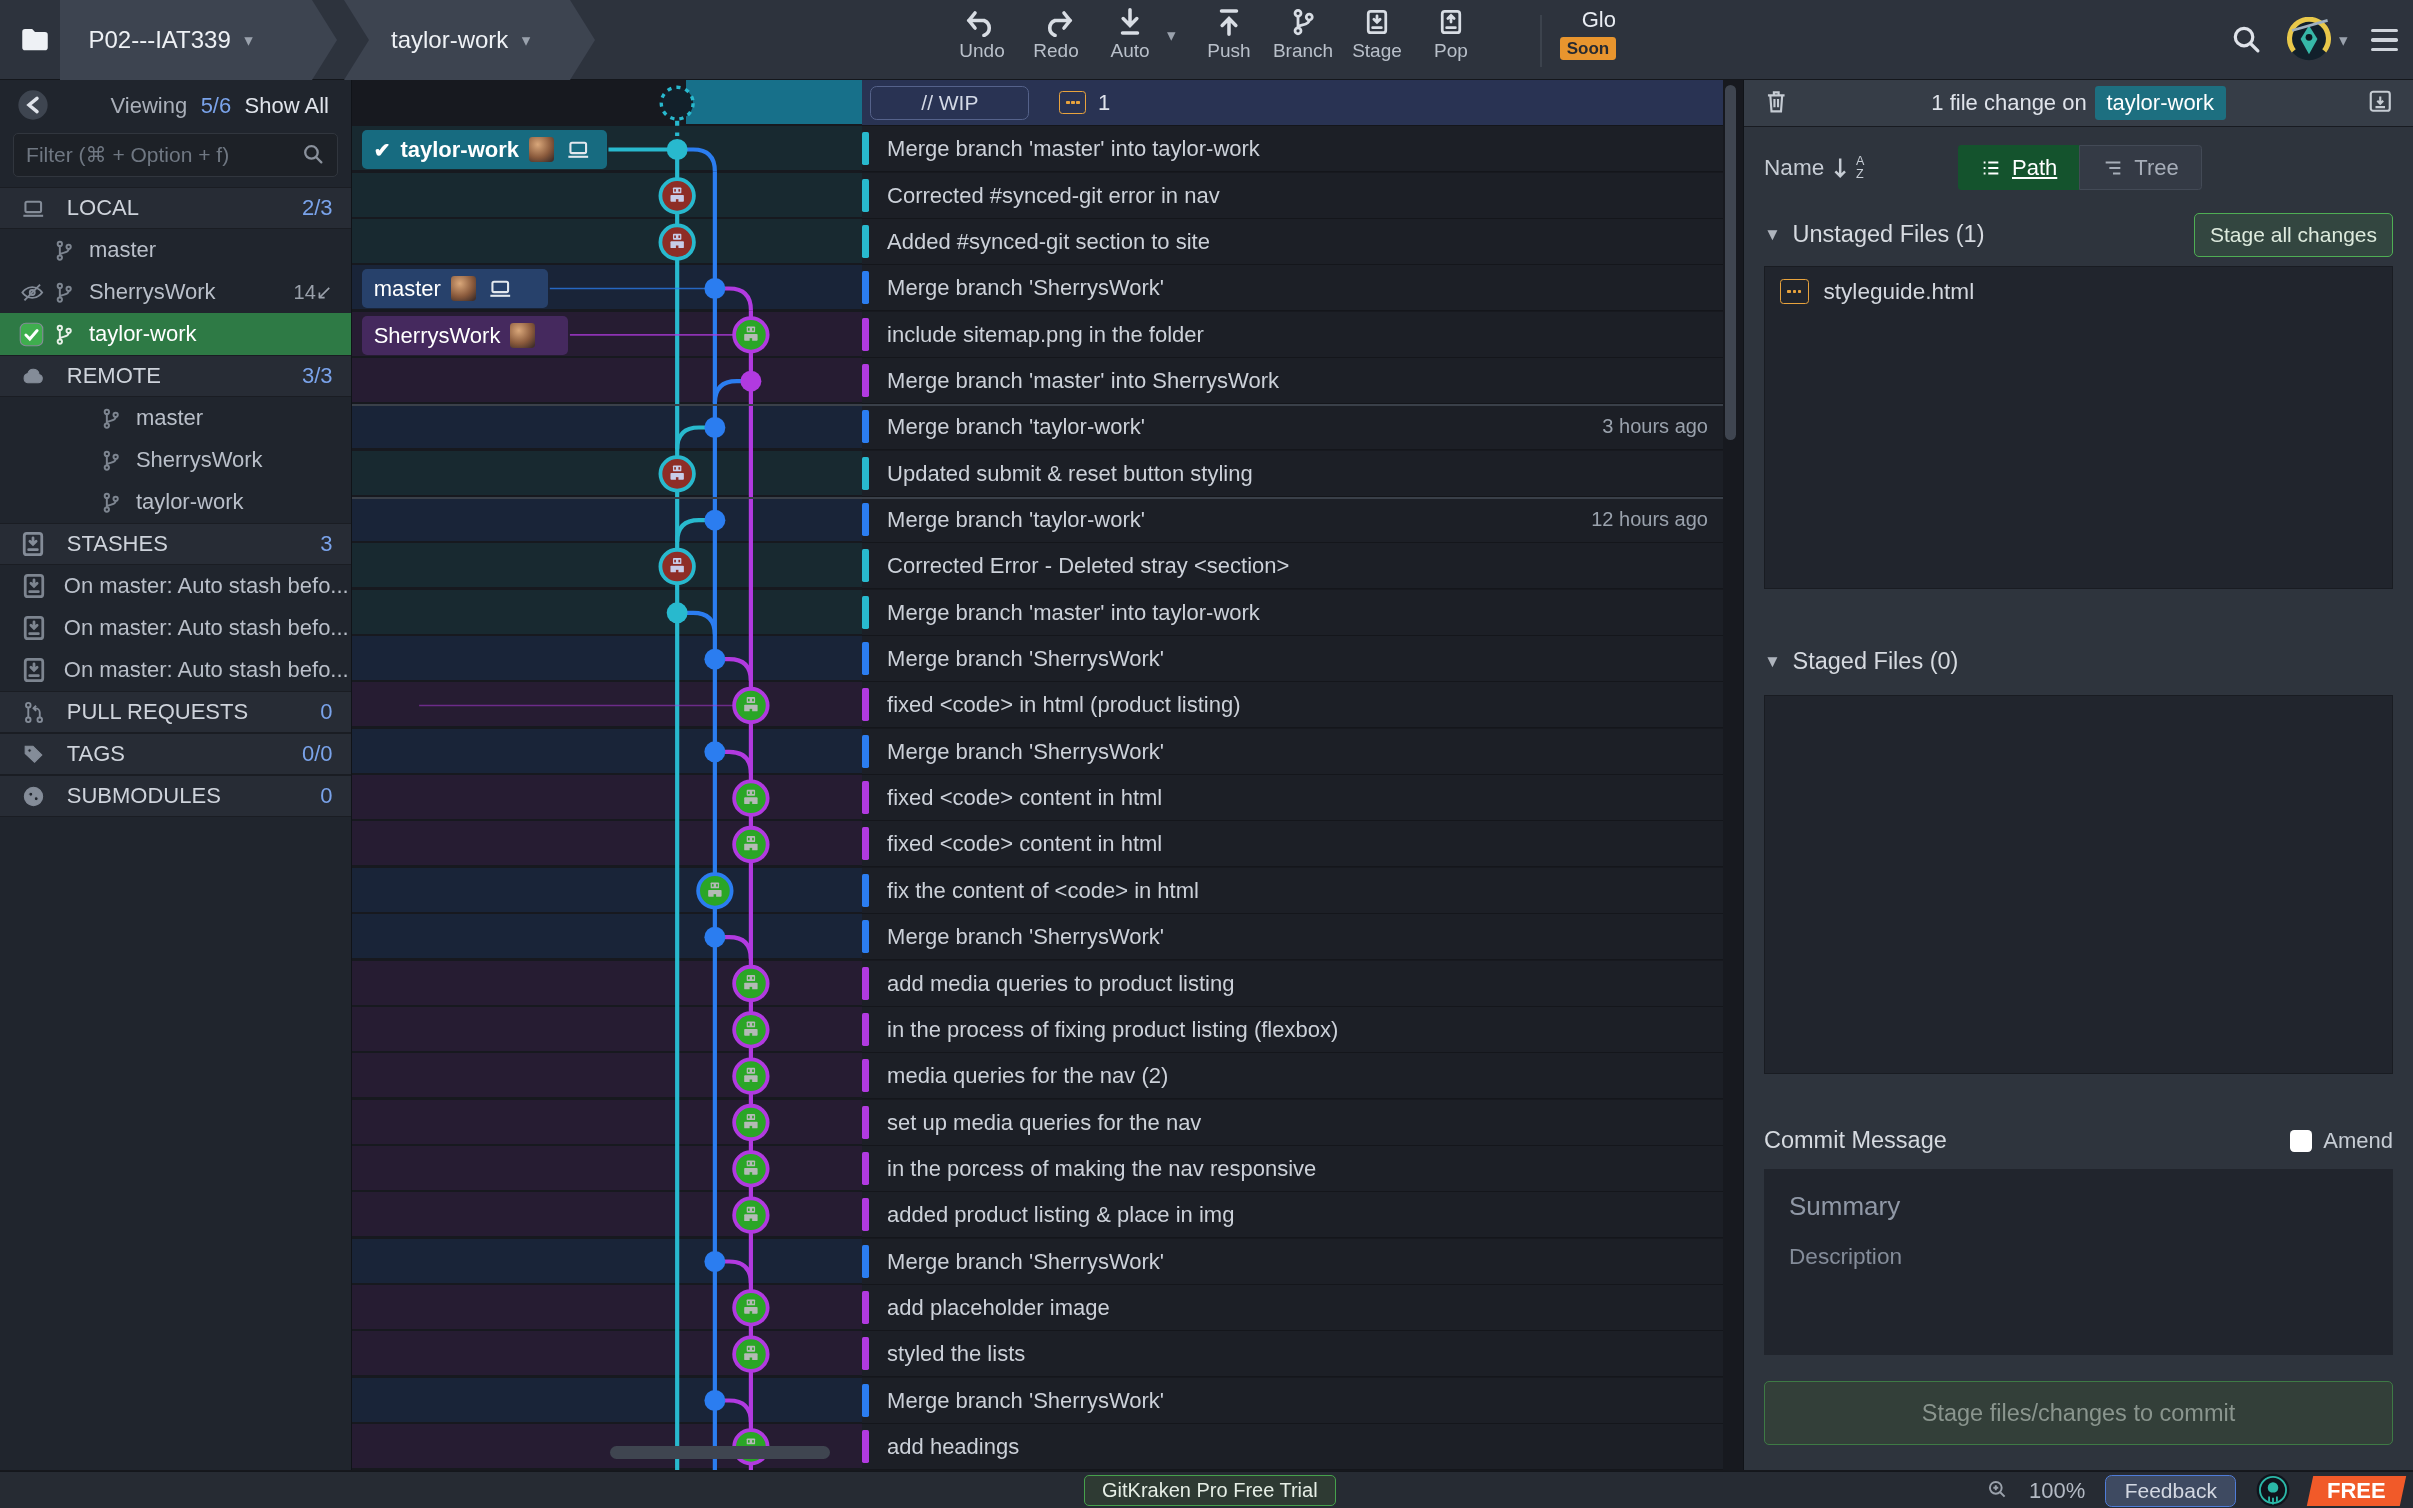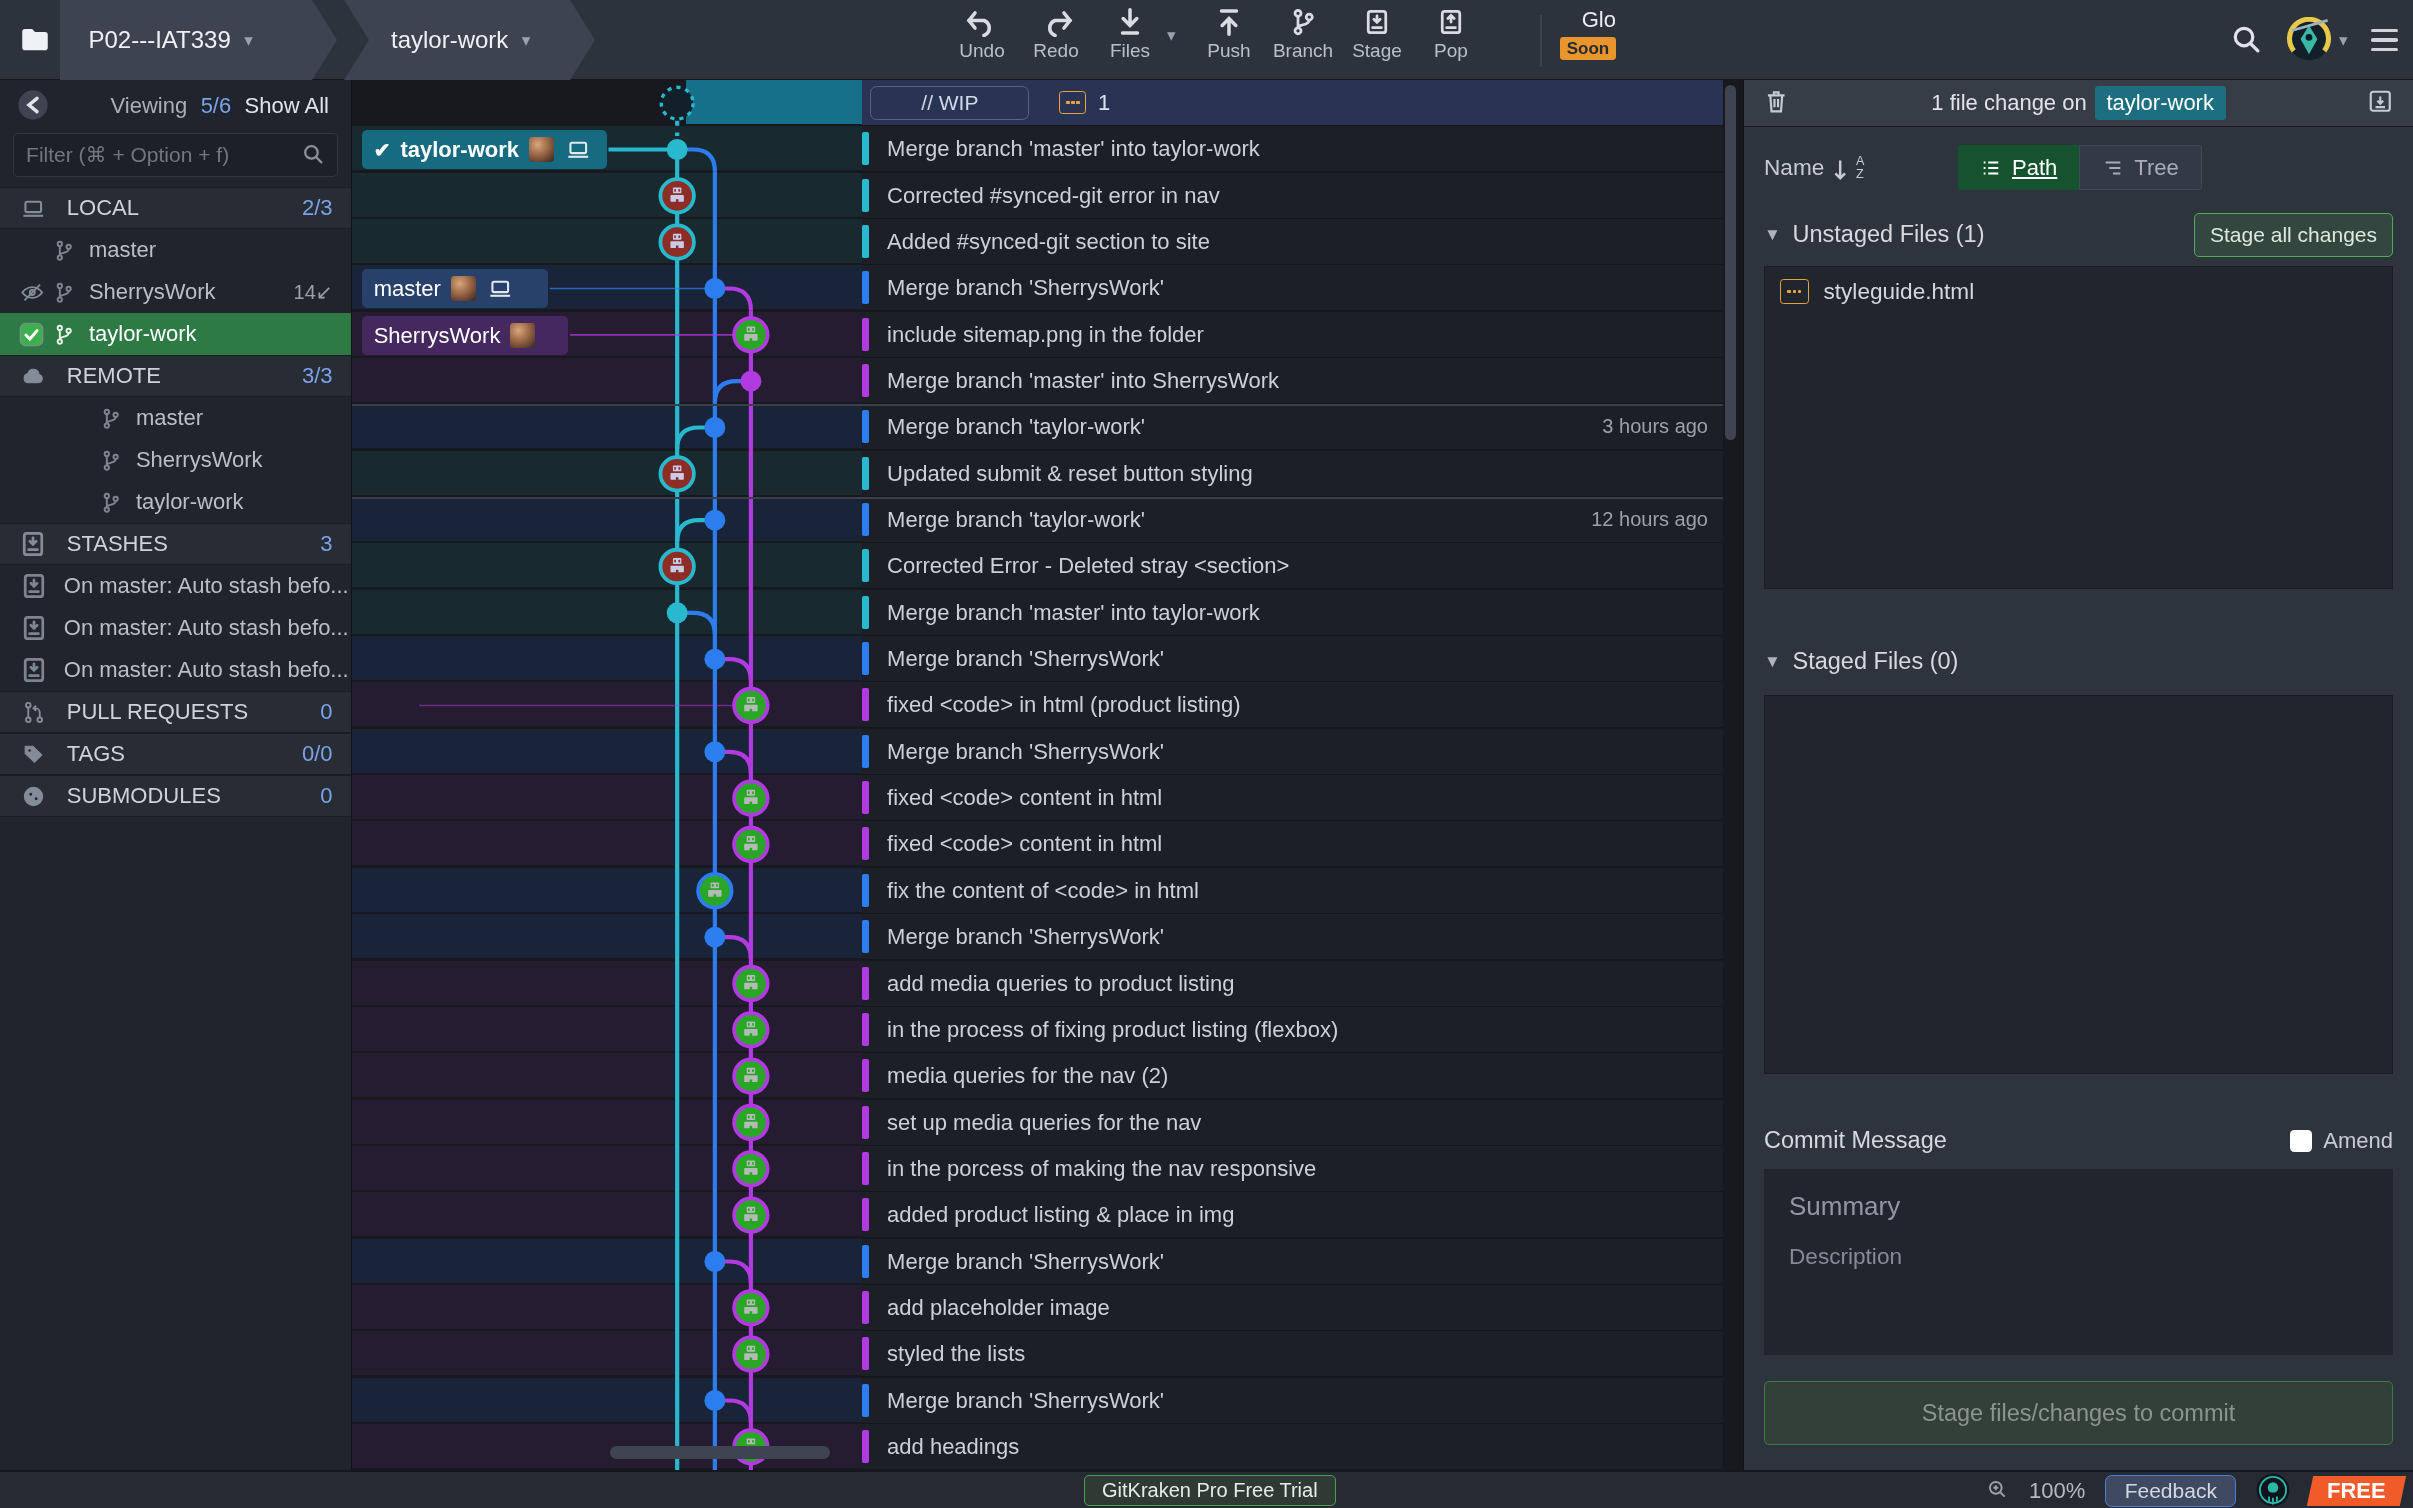--- a/index.html
+++ b/index.html
@@ -83,21 +83,21 @@
   .scroll-h { position:absolute; left:258px; top:1366px; width:220px; height:13.4px; background:#3f4550; border-radius:6.7px; z-index:9; cursor:pointer; }
 
   
   #rpanel { position:absolute; left:1743px; top:80px; width:670px; height:1390px;
     background:#2e343d; border-left:1.7px solid #101318; z-index:30; }
   #rp-header { position:absolute; left:0; top:0; width:100%; height:47px; background:#363d47;
     border-bottom:1.7px solid #181b21; display:flex; align-items:center; padding:0 18.4px; }
   #rp-header .center { margin:0 auto; display:flex; align-items:center; gap:8px; font-size:22px; color:#dfe3ea; }
   #rp-branch-badge { background:#1d6f80; color:#fff; border-radius:3.4px; padding:4.2px 11.7px; }
   #rp-sort { position:absolute; left:0; top:49px; width:100%; height:77px; display:flex; align-items:center; padding:0 20px; }
-  #rp-name { display:flex; align-items:flex-end; gap:6.7px; font-size:22.6px; color:#c6ccd4; cursor:pointer; }
+  #rp-name { display:flex; align-items:center; gap:6.7px; font-size:22.6px; color:#c6ccd4; cursor:pointer; }
   .azcol { display:flex; flex-direction:column; font-size:12.6px; line-height:12.6px; color:#c6ccd4; }
   #rp-toggle { position:absolute; left:214px; display:flex; }
   .tg-btn { height:45px; display:flex; align-items:center; gap:10px; padding:0 22px; font-size:22px; cursor:pointer; }
   .tg-btn.on { background:#14532d; color:#fff; border-radius:3.4px 0 0 3.4px;text-decoration:underline; }
   .tg-btn.off { background:#343a45; color:#a6adb8; border:1.7px solid #434a56; border-radius:0 3.4px 3.4px 0; }
   #rp-unstaged { position:absolute; left:20px; right:20px; top:131px; height:47px; display:flex; align-items:center; }
   .sec-caret { color:#aeb4bd; font-size:17px; margin-right:11.7px; }
   .sec-title { font-size:23.5px; color:#d6dae0; }
   #stage-all-btn { margin-left:auto; height:44px; border:1.7px solid #4fae54; border-radius:5px;
     background:rgba(79,174,84,.15); color:#ddeadd; font-size:21px; padding:0 15px;
@@ -172,21 +172,21 @@
           </svg>
         </span>
         <span class="tb-label">Redo</span>
       </div>
       <div class="tb-btn">
         <span class="sb-ico" style="stroke:#d8dde4">
           <svg width="34" height="30" viewBox="0 0 24 22" fill="none" stroke-width="2.6" stroke-linecap="round">
             <path d="M12 2v11M7 8.5l5 5 5-5M6.5 19h11"></path>
           </svg>
         </span>
-        <span class="tb-label">Files</span>
+        <span class="tb-label">Auto</span>
       </div>
       <div class="tb-caret">▾</div>
       <div class="tb-btn">
         <span class="sb-ico" style="stroke:#d8dde4">
           <svg width="34" height="30" viewBox="0 0 24 22" fill="none" stroke-width="2.6" stroke-linecap="round">
             <path d="M12 20V9M7 13.5l5-5 5 5M6.5 3h11"></path>
           </svg>
         </span>
         <span class="tb-label">Push</span>
       </div>

